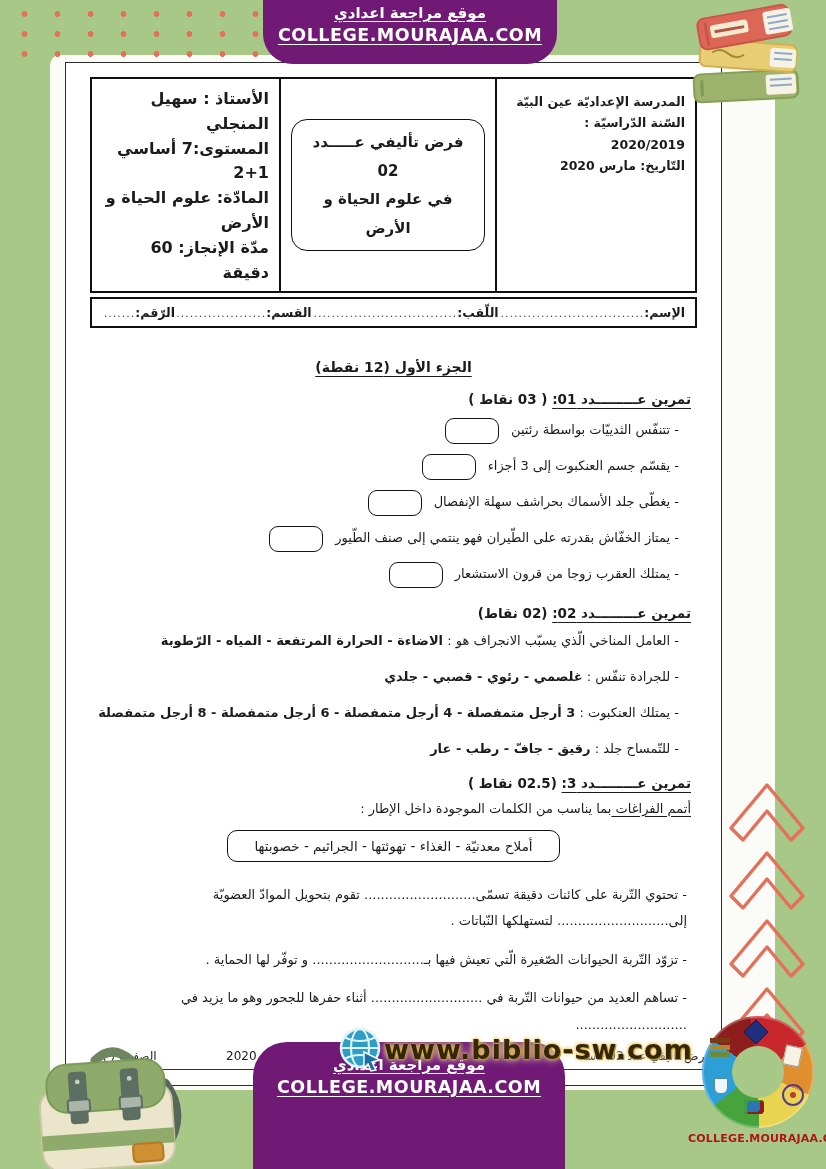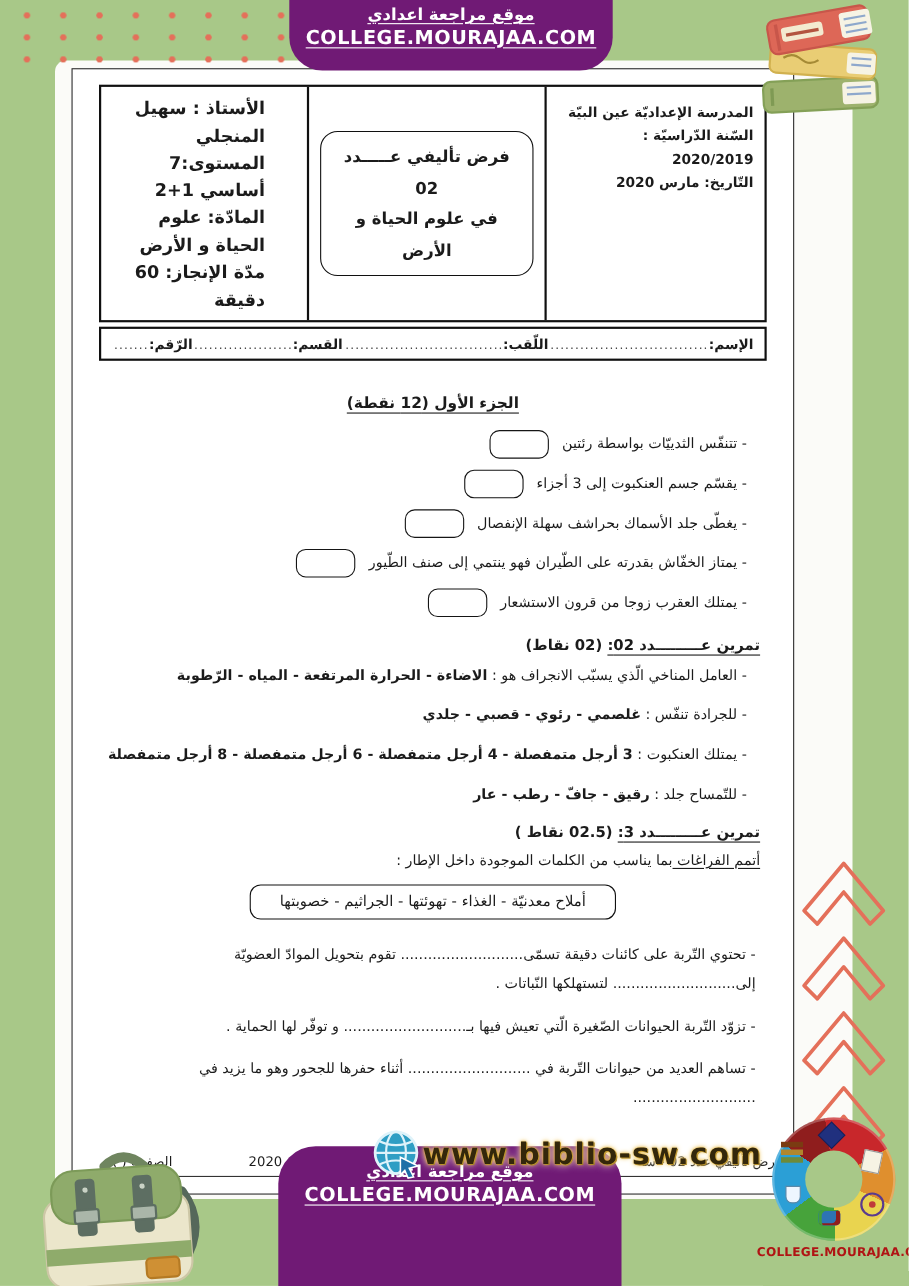--- a/index.html
+++ b/index.html
@@ -29,21 +29,21 @@
     position:absolute;left:65px;top:62px;width:655px;height:1022px;
     border:1.6px solid #2b2b2b;background:#fff;z-index:2;overflow:hidden;
     direction:rtl;
   }
   .hdr-table{
     display:flex;direction:rtl;margin:14px 24px 0;border:2px solid #101010;
     min-height:86px;
   }
   .hdr-cell{padding:6px 10px;box-sizing:border-box;}
   .hdr-school{flex:0 0 198px;font-size:12.5px;font-weight:bold;line-height:1.7;text-align:right;padding-top:12px;}
-  .hdr-title{flex:0 0 204px;border-right:2px solid #101010;border-left:2px solid #101010;display:flex;align-items:center;justify-content:center;margin-left:28px;}
+  .hdr-title{flex:0 0 204px;border-right:2px solid #101010;border-left:2px solid #101010;display:flex;align-items:center;justify-content:center;}
   .hdr-title-box{border:1.6px solid #101010;border-radius:16px;padding:8px 12px;text-align:center;font-weight:bold;font-size:15px;line-height:1.9;width:168px;}
   .hdr-teacher{flex:1 1 auto;font-size:16px;font-weight:bold;line-height:1.55;text-align:right;padding-top:8px;}
   .id-row{
     display:flex;direction:rtl;align-items:baseline;margin:4px 24px 0;
     border:2px solid #101010;padding:6px 10px;font-size:12.5px;white-space:nowrap;overflow:hidden;
   }
   .id-label{font-weight:bold;}
   .id-dots{overflow:hidden;white-space:nowrap;letter-spacing:1px;color:#444;font-size:11px;}
   .id-d0{flex:2.4 1 0;}.id-d1{flex:2.4 1 0;}.id-d2{flex:1.5 1 0;}.id-d3{flex:.55 1 0;}
   
@@ -171,20 +171,23 @@
     <span class="id-label">القسم:</span>
     <span class="id-dots id-d2">...................................</span>
     <span class="id-label">الرّقم:</span>
     <span class="id-dots id-d3">............</span>
   </div>
 
   <div class="content">
 
     <div class="part-title">الجزء الأول (12 نقطة)</div>
 
+    <div class="ex-head">
+      <span class="u">تمرين عـــــــــدد 01:</span><span> ( 03 نقاط )</span>
+    </div>
 
     <div class="q1-item"><span>-  تتنفّس الثدييّات بواسطة رئتين</span><span class="ansbox"></span></div>
     <div class="q1-item"><span>-  يقسّم جسم العنكبوت إلى 3 أجزاء</span><span class="ansbox"></span></div>
     <div class="q1-item"><span>-  يغطّى جلد الأسماك بحراشف سهلة الإنفصال</span><span class="ansbox"></span></div>
     <div class="q1-item"><span>-  يمتاز الخفّاش بقدرته على الطّيران فهو ينتمي إلى صنف الطّيور</span><span class="ansbox"></span></div>
     <div class="q1-item"><span>-  يمتلك العقرب زوجا من قرون الاستشعار</span><span class="ansbox"></span></div>
 
     <div class="ex-head">
       <span class="u">تمرين عـــــــــدد 02:</span><span> (02 نقاط)</span>
     </div>

